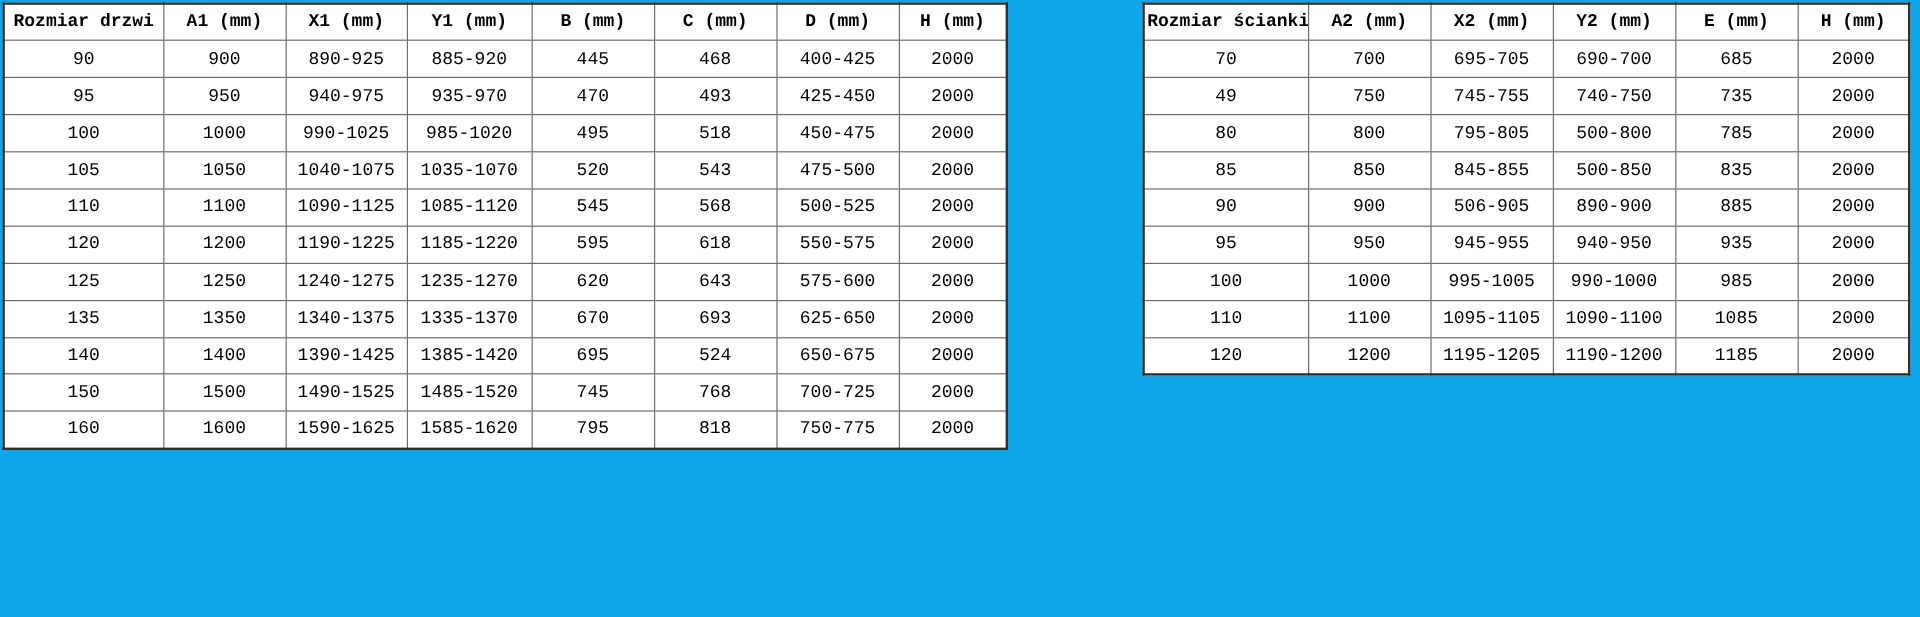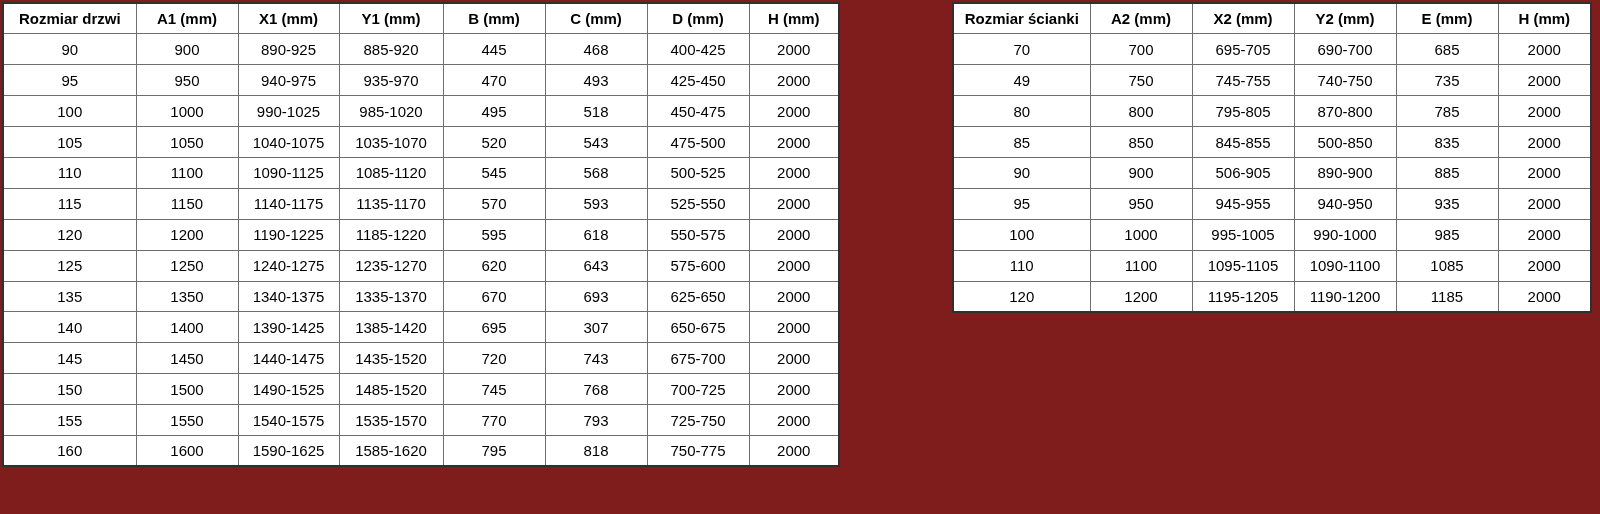--- a/index.html
+++ b/index.html
@@ -1,22 +1,22 @@
 <!DOCTYPE html>
 <html><head>
 <meta charset="utf-8">
 <style>
   * { margin: 0; padding: 0; box-sizing: border-box; }
   html, body { background: #ffffff; }
   .canvas {
     position: relative;
     width: 1600px;
     height: 514px;
-    background: #7f1d1d;
-    font-family: Liberation Sans, sans-serif;
+    background: #0ea5e9;
+    font-family: Liberation Mono, monospace;
     color: #000000;
     overflow: hidden;
     padding-left: 28px;
   }
   table.size-table {
     position: absolute;
     top: 2px;
     border-collapse: collapse;
     table-layout: fixed;
     background: #ffffff;
@@ -111,30 +111,20 @@
           <td>110</td>
           <td>1100</td>
           <td>1090-1125</td>
           <td>1085-1120</td>
           <td>545</td>
           <td>568</td>
           <td>500-525</td>
           <td>2000</td>
         </tr>
         <tr>
-          <td>115</td>
-          <td>1150</td>
-          <td>1140-1175</td>
-          <td>1135-1170</td>
-          <td>570</td>
-          <td>593</td>
-          <td>525-550</td>
-          <td>2000</td>
-        </tr>
-        <tr>
           <td>120</td>
           <td>1200</td>
           <td>1190-1225</td>
           <td>1185-1220</td>
           <td>595</td>
           <td>618</td>
           <td>550-575</td>
           <td>2000</td>
         </tr>
         <tr>
@@ -156,55 +146,35 @@
           <td>693</td>
           <td>625-650</td>
           <td>2000</td>
         </tr>
         <tr>
           <td>140</td>
           <td>1400</td>
           <td>1390-1425</td>
           <td>1385-1420</td>
           <td>695</td>
-          <td>307</td>
+          <td>524</td>
           <td>650-675</td>
-          <td>2000</td>
-        </tr>
-        <tr>
-          <td>145</td>
-          <td>1450</td>
-          <td>1440-1475</td>
-          <td>1435-1520</td>
-          <td>720</td>
-          <td>743</td>
-          <td>675-700</td>
           <td>2000</td>
         </tr>
         <tr>
           <td>150</td>
           <td>1500</td>
           <td>1490-1525</td>
           <td>1485-1520</td>
           <td>745</td>
           <td>768</td>
           <td>700-725</td>
           <td>2000</td>
         </tr>
         <tr>
-          <td>155</td>
-          <td>1550</td>
-          <td>1540-1575</td>
-          <td>1535-1570</td>
-          <td>770</td>
-          <td>793</td>
-          <td>725-750</td>
-          <td>2000</td>
-        </tr>
-        <tr>
           <td>160</td>
           <td>1600</td>
           <td>1590-1625</td>
           <td>1585-1620</td>
           <td>795</td>
           <td>818</td>
           <td>750-775</td>
           <td>2000</td>
         </tr>
       </tbody>
@@ -243,21 +213,21 @@
           <td>750</td>
           <td>745-755</td>
           <td>740-750</td>
           <td>735</td>
           <td>2000</td>
         </tr>
         <tr>
           <td>80</td>
           <td>800</td>
           <td>795-805</td>
-          <td>870-800</td>
+          <td>500-800</td>
           <td>785</td>
           <td>2000</td>
         </tr>
         <tr>
           <td>85</td>
           <td>850</td>
           <td>845-855</td>
           <td>500-850</td>
           <td>835</td>
           <td>2000</td>

